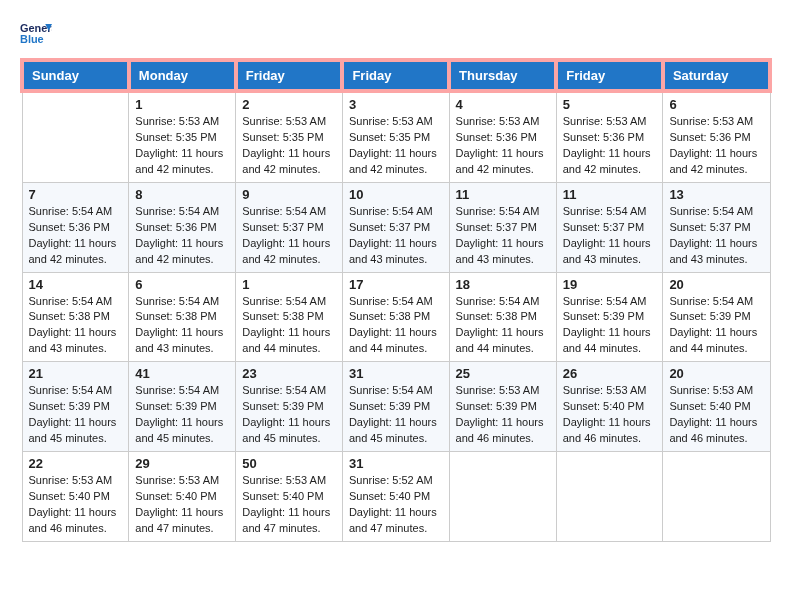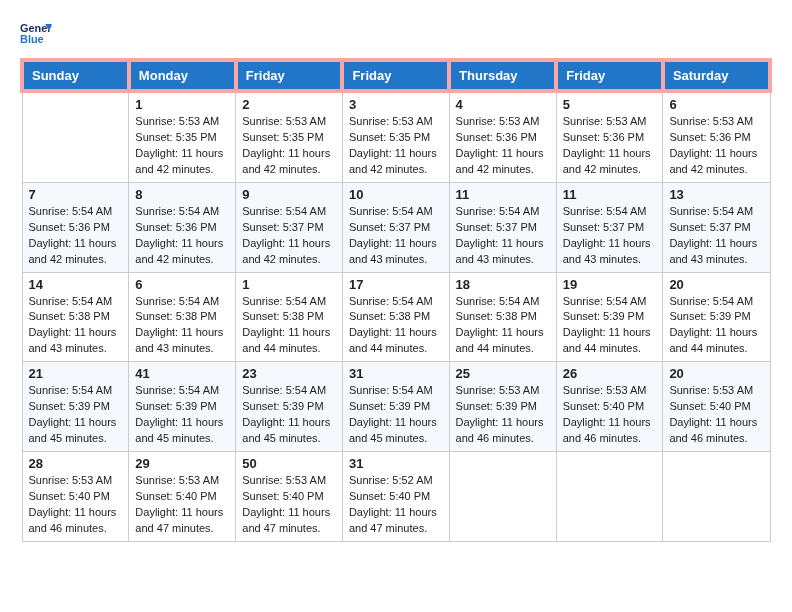--- a/index.html
+++ b/index.html
@@ -304,21 +304,21 @@
         <td>
           <span class="day-num">20</span>
           <div class="day-info">Sunrise: 5:53 AM
 Sunset: 5:40 PM
 Daylight: 11 hours
 and 46 minutes.</div>
         </td>
       </tr>
       <tr>
         <td>
-          <span class="day-num">28</span>
+          <span class="day-num">22</span>
           <div class="day-info">Sunrise: 5:53 AM
 Sunset: 5:40 PM
 Daylight: 11 hours
 and 46 minutes.</div>
         </td>
         <td>
           <span class="day-num">29</span>
           <div class="day-info">Sunrise: 5:53 AM
 Sunset: 5:40 PM
 Daylight: 11 hours

